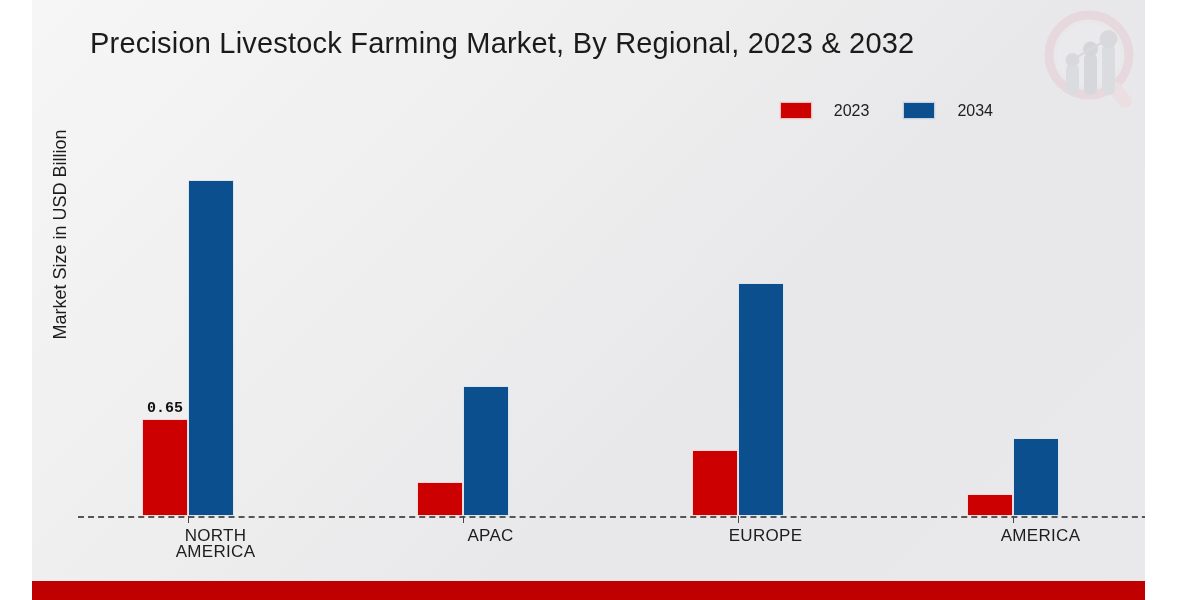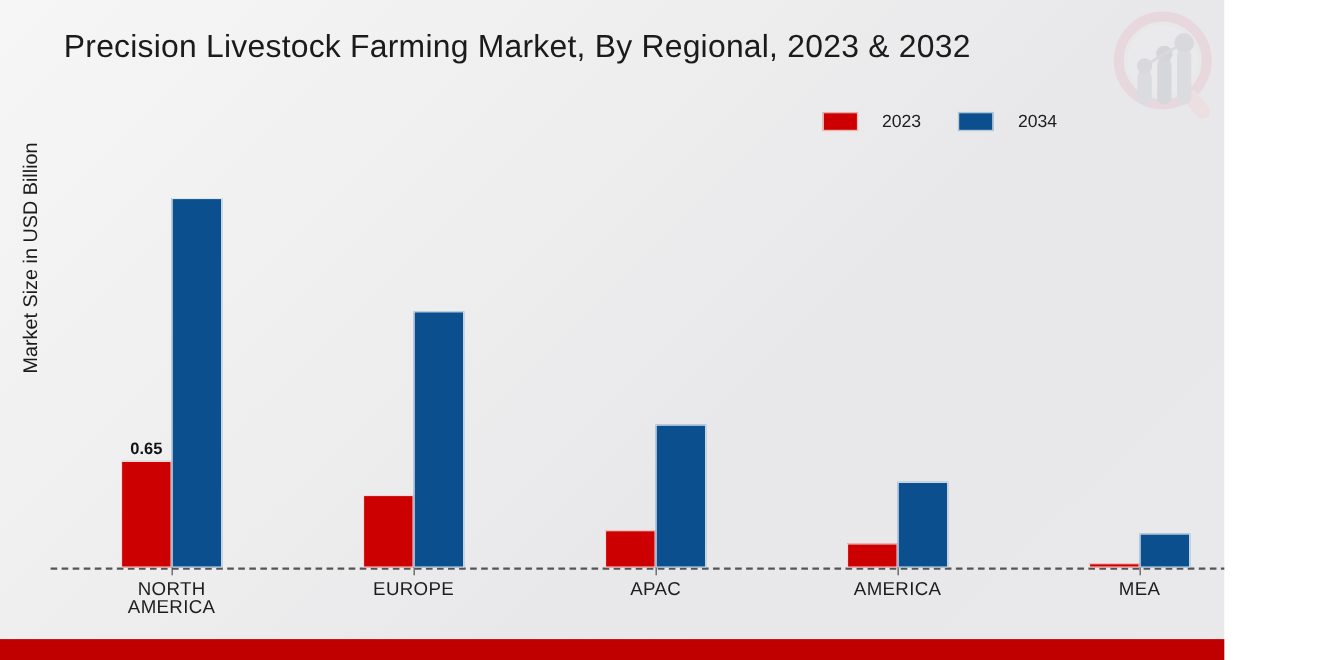--- a/index.html
+++ b/index.html
@@ -5,20 +5,21 @@
   html,body{margin:0;padding:0;}
   body{
     width:1200px;height:600px;overflow:hidden;
     font-family:"Liberation Sans", sans-serif;
     background:#ffffff;
   }
   #chart-root{
     position:relative;width:1113px;height:600px;
     background:linear-gradient(135deg,#f6f6f7 0%,#eeeeef 38%,#e8e8ea 62%,#e9e9eb 100%);
     overflow:hidden;
+    margin-left:32px;
   }
   
   .watermark{
     position:absolute;left:1005px;top:8px;width:110px;height:105px;
     opacity:.55;pointer-events:none;
   }
   
   .chart-title{
     position:absolute;left:58px;top:27px;width:1000px;
     font-size:29px;font-weight:400;color:#1b1b1b;
@@ -66,21 +67,21 @@
   .bar{
     width:46px;display:block;position:relative;
     border:1px solid rgba(255,255,255,.85);
     box-sizing:border-box;
   }
   .bar.s2023{background:#cc0000;}
   .bar.s2032{background:#0b4f8f;}
   .bar-value{
     position:absolute;left:50%;transform:translateX(-50%);
     bottom:100%;margin-bottom:3px;
-    font-size:15px;font-weight:bold;color:#111;white-space:nowrap;
+    font-size:15px;font-weight:bold;color:#111;white-space:nowrap;font-family:Liberation Mono, monospace;
   }
   .tick{
     position:absolute;top:366px;left:110px;width:1px;height:7px;background:#444;
   }
   .cat-label{
     position:absolute;top:378px;left:0;width:100%;
     text-align:center;font-size:17px;color:#1d1d1d;
     line-height:16px;letter-spacing:.3px;
   }
   .cat-label span{display:block;}
@@ -136,55 +137,45 @@
             <div class="bar s2032" style="height: 336.122px; background: rgb(11, 79, 143);"></div>
           </div>
           <div class="tick"></div>
           <div class="cat-label">
             <span>NORTH</span>
             <span>AMERICA</span>
           </div>
         </div>
         <div class="group">
           <div class="bars">
+            <div class="bar s2023" style="height: 34.3592px; background: rgb(204, 0, 0);"></div>
+            <div class="bar s2032" style="height: 129.967px; background: rgb(11, 79, 143);"></div>
+          </div>
+          <div class="tick"></div>
+          <div class="cat-label">
+            <span>APAC</span>
+          </div>
+        </div>
+        <div class="group">
+          <div class="bars">
             <div class="bar s2023" style="height: 65.7306px; background: rgb(204, 0, 0);"></div>
             <div class="bar s2032" style="height: 233.045px; background: rgb(11, 79, 143);"></div>
           </div>
           <div class="tick"></div>
           <div class="cat-label">
             <span>EUROPE</span>
-          </div>
-        </div>
-        <div class="group">
-          <div class="bars">
-            <div class="bar s2023" style="height: 34.3592px; background: rgb(204, 0, 0);"></div>
-            <div class="bar s2032" style="height: 129.967px; background: rgb(11, 79, 143);"></div>
-          </div>
-          <div class="tick"></div>
-          <div class="cat-label">
-            <span>APAC</span>
           </div>
         </div>
         <div class="group">
           <div class="bars">
             <div class="bar s2023" style="height: 22.4082px; background: rgb(204, 0, 0);"></div>
             <div class="bar s2032" style="height: 77.6816px; background: rgb(11, 79, 143);"></div>
           </div>
           <div class="tick"></div>
           <div class="cat-label">
             <span>AMERICA</span>
           </div>
         </div>
-        <div class="group">
-          <div class="bars">
-            <div class="bar s2023" style="height: 4.48163px; background: rgb(204, 0, 0);"></div>
-            <div class="bar s2032" style="height: 31.3714px; background: rgb(11, 79, 143);"></div>
-          </div>
-          <div class="tick"></div>
-          <div class="cat-label">
-            <span>MEA</span>
-          </div>
-        </div>
       </div>
   </div>
 
   <div class="bottom-band"></div>
 </div>
 
 </body></html>

